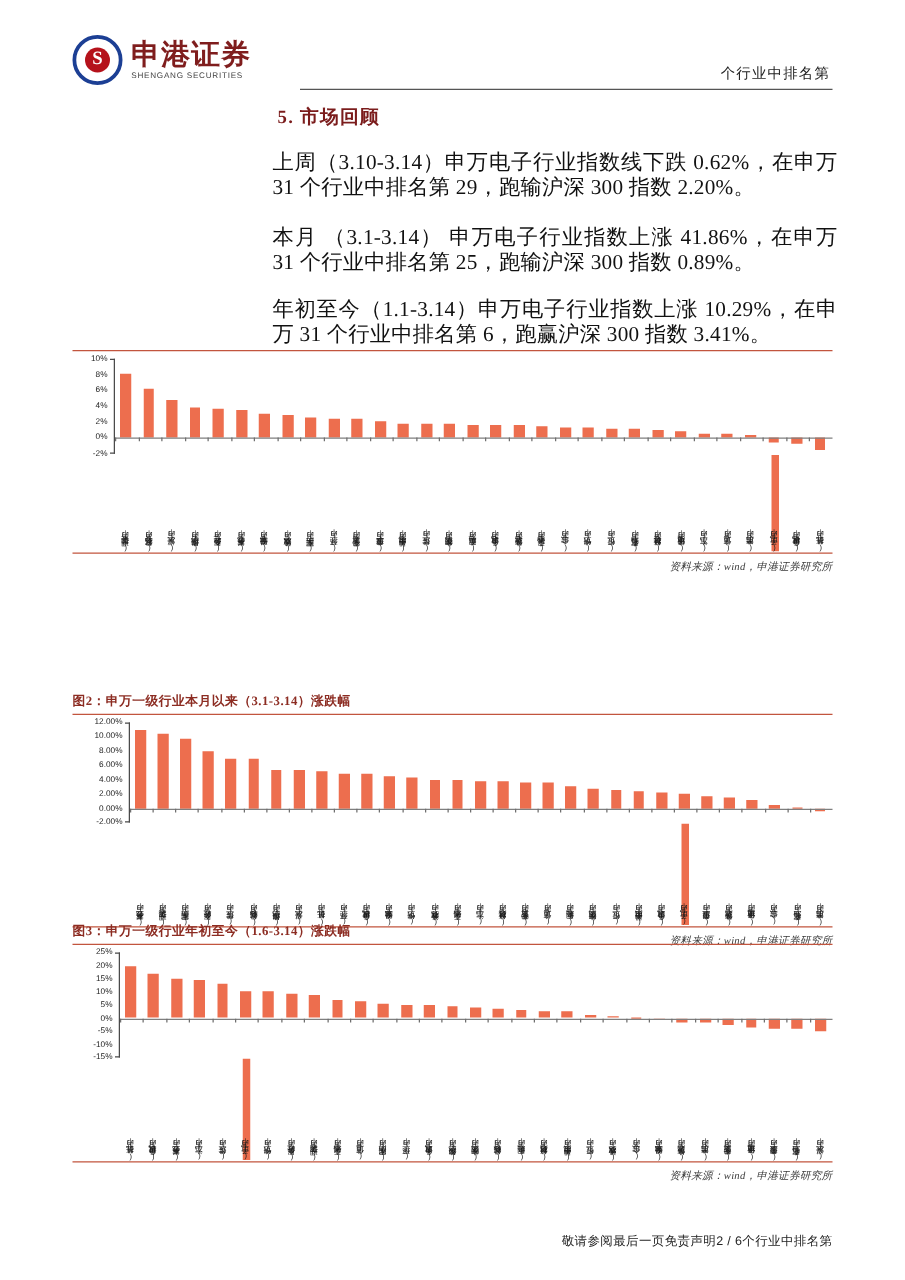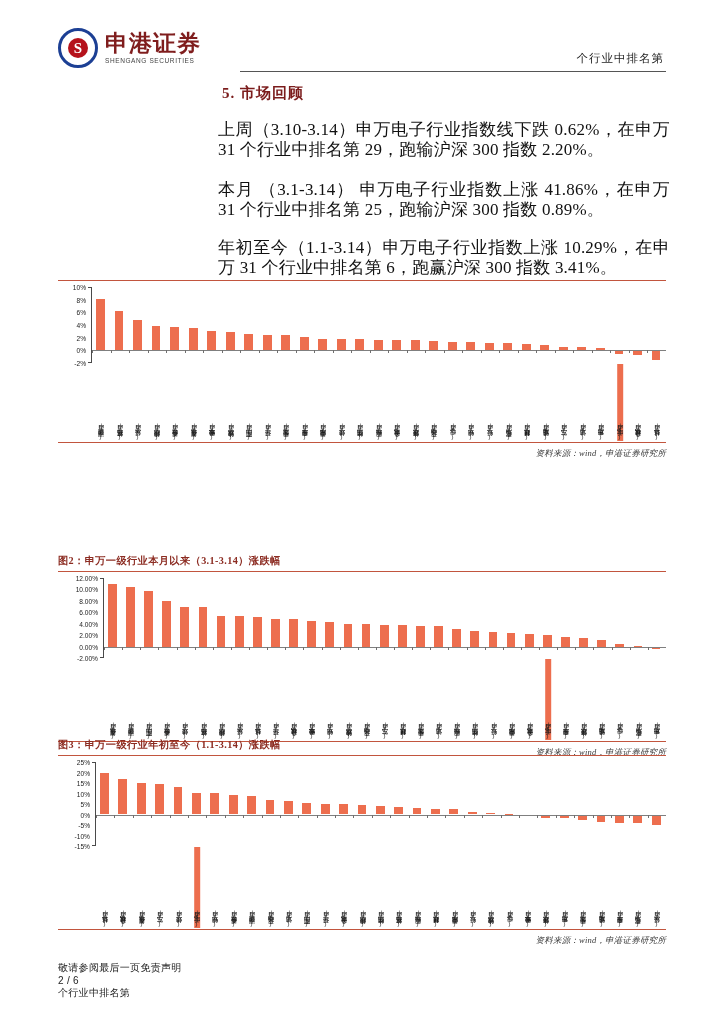--- a/index.html
+++ b/index.html
@@ -295,21 +295,20 @@
     left: 58px;
     right: 58px;
     bottom: 24px;
     font-family: "Liberation Serif", serif;
     font-size: 10px;
     color: #222222;
     display: flex;
     justify-content: flex-end;
     align-items: baseline;
     letter-spacing: 0.3px;
-    flex-direction: column;
   }
   .footer .mid { font-family: "Liberation Sans", sans-serif; font-size: 10px; }
 </style>
 </head>
 <body>
 
 <div class="page">
 
   <div class="header">
     <div class="logo-wrap">
@@ -829,21 +828,21 @@
               <div class="xlabel">房地产(申万)</div>
             </div>
           </div>
         </div>
       </div>
     <div class="fig-rule-bottom"></div>
     <div class="fig-source">资料来源：wind，申港证券研究所</div>
   </div>
 
   <div class="figure" id="fig3">
-    <div class="fig-caption">图3：申万一级行业年初至今（1.1-3.14）涨跌幅</div>
+    <div class="fig-caption">图3：申万一级行业年初至今（1.6-3.14）涨跌幅</div>
     <div class="fig-rule-top"></div>
     <div class="chart-area" style="height:172px;">
         <div class="plot-row" style="height: 84px;">
           <div class="y-axis" style="width: 38px;">
             <div class="ytick" style="top: 0px;">25%</div>
             <div class="ytick" style="top: 10.5px;">20%</div>
             <div class="ytick" style="top: 21px;">15%</div>
             <div class="ytick" style="top: 31.5px;">10%</div>
             <div class="ytick" style="top: 42px;">5%</div>
             <div class="ytick" style="top: 52.5px;">0%</div>

